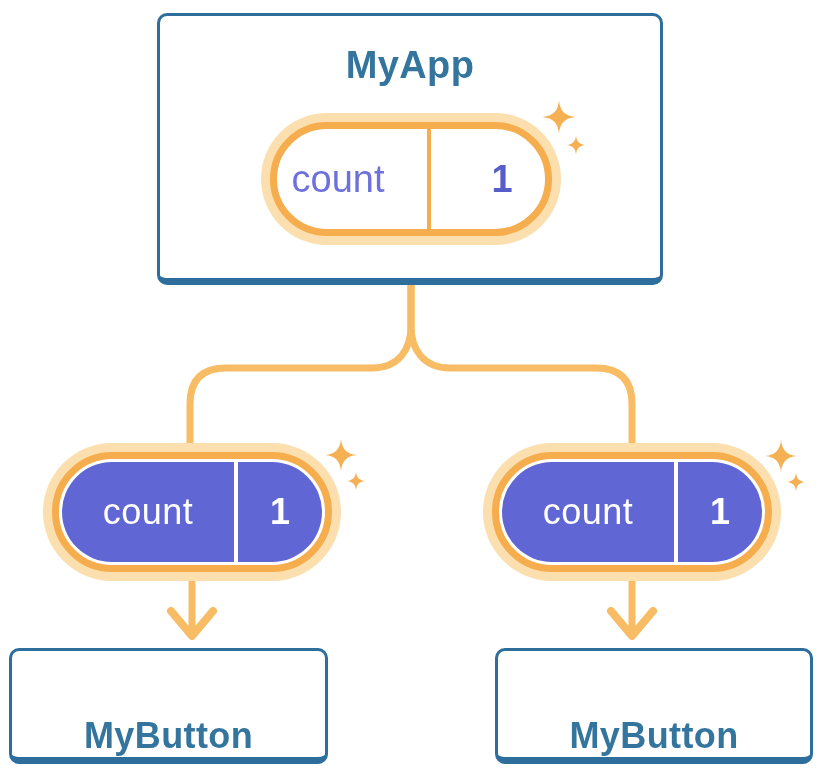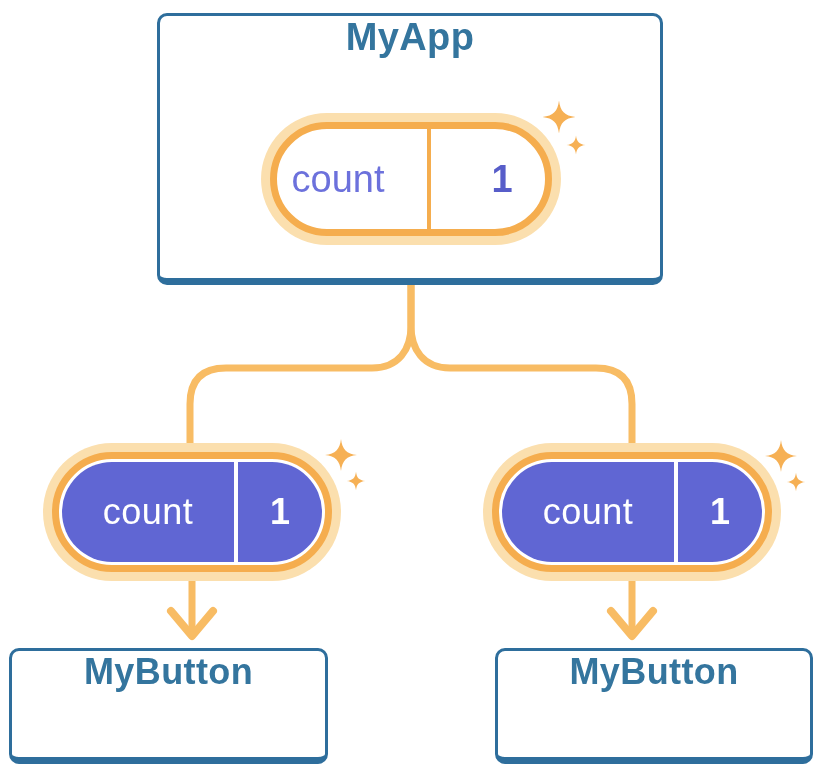--- a/index.html
+++ b/index.html
@@ -35,38 +35,38 @@
 
   
   .card {
     position: absolute;
     box-sizing: border-box;
     background: #ffffff;
     border: 3px solid var(--card-border);
     border-bottom-width: 7px;
     border-radius: 10px;
     display: flex;
-    align-items: flex-start;
+    align-items: flex-end;
     justify-content: center;
     z-index: 2;
   }
   .card.root {
     left: 157px; top: 13px;
     width: 506px; height: 272px;
     align-items: flex-start;
   }
   .card.child-left  { left: 9px;   top: 648px; width: 319px; height: 116px; }
   .card.child-right { left: 495px; top: 648px; width: 318px; height: 116px; }
 
   .card-title {
     color: var(--card-title);
     font-weight: 700;
     letter-spacing: 0.4px;
   }
-  .card.root .card-title { font-size: 38px; }
+  .card.root .card-title { font-size: 38px; margin-top: 28px; }
   .card.child-left .card-title,
   .card.child-right .card-title { font-size: 36px; }
 
   
   .pill {
     position: absolute;
     box-sizing: border-box;
     border: 7px solid var(--pill-ring);
     border-radius: 999px;
     box-shadow: 0 0 0 9px var(--pill-glow);

